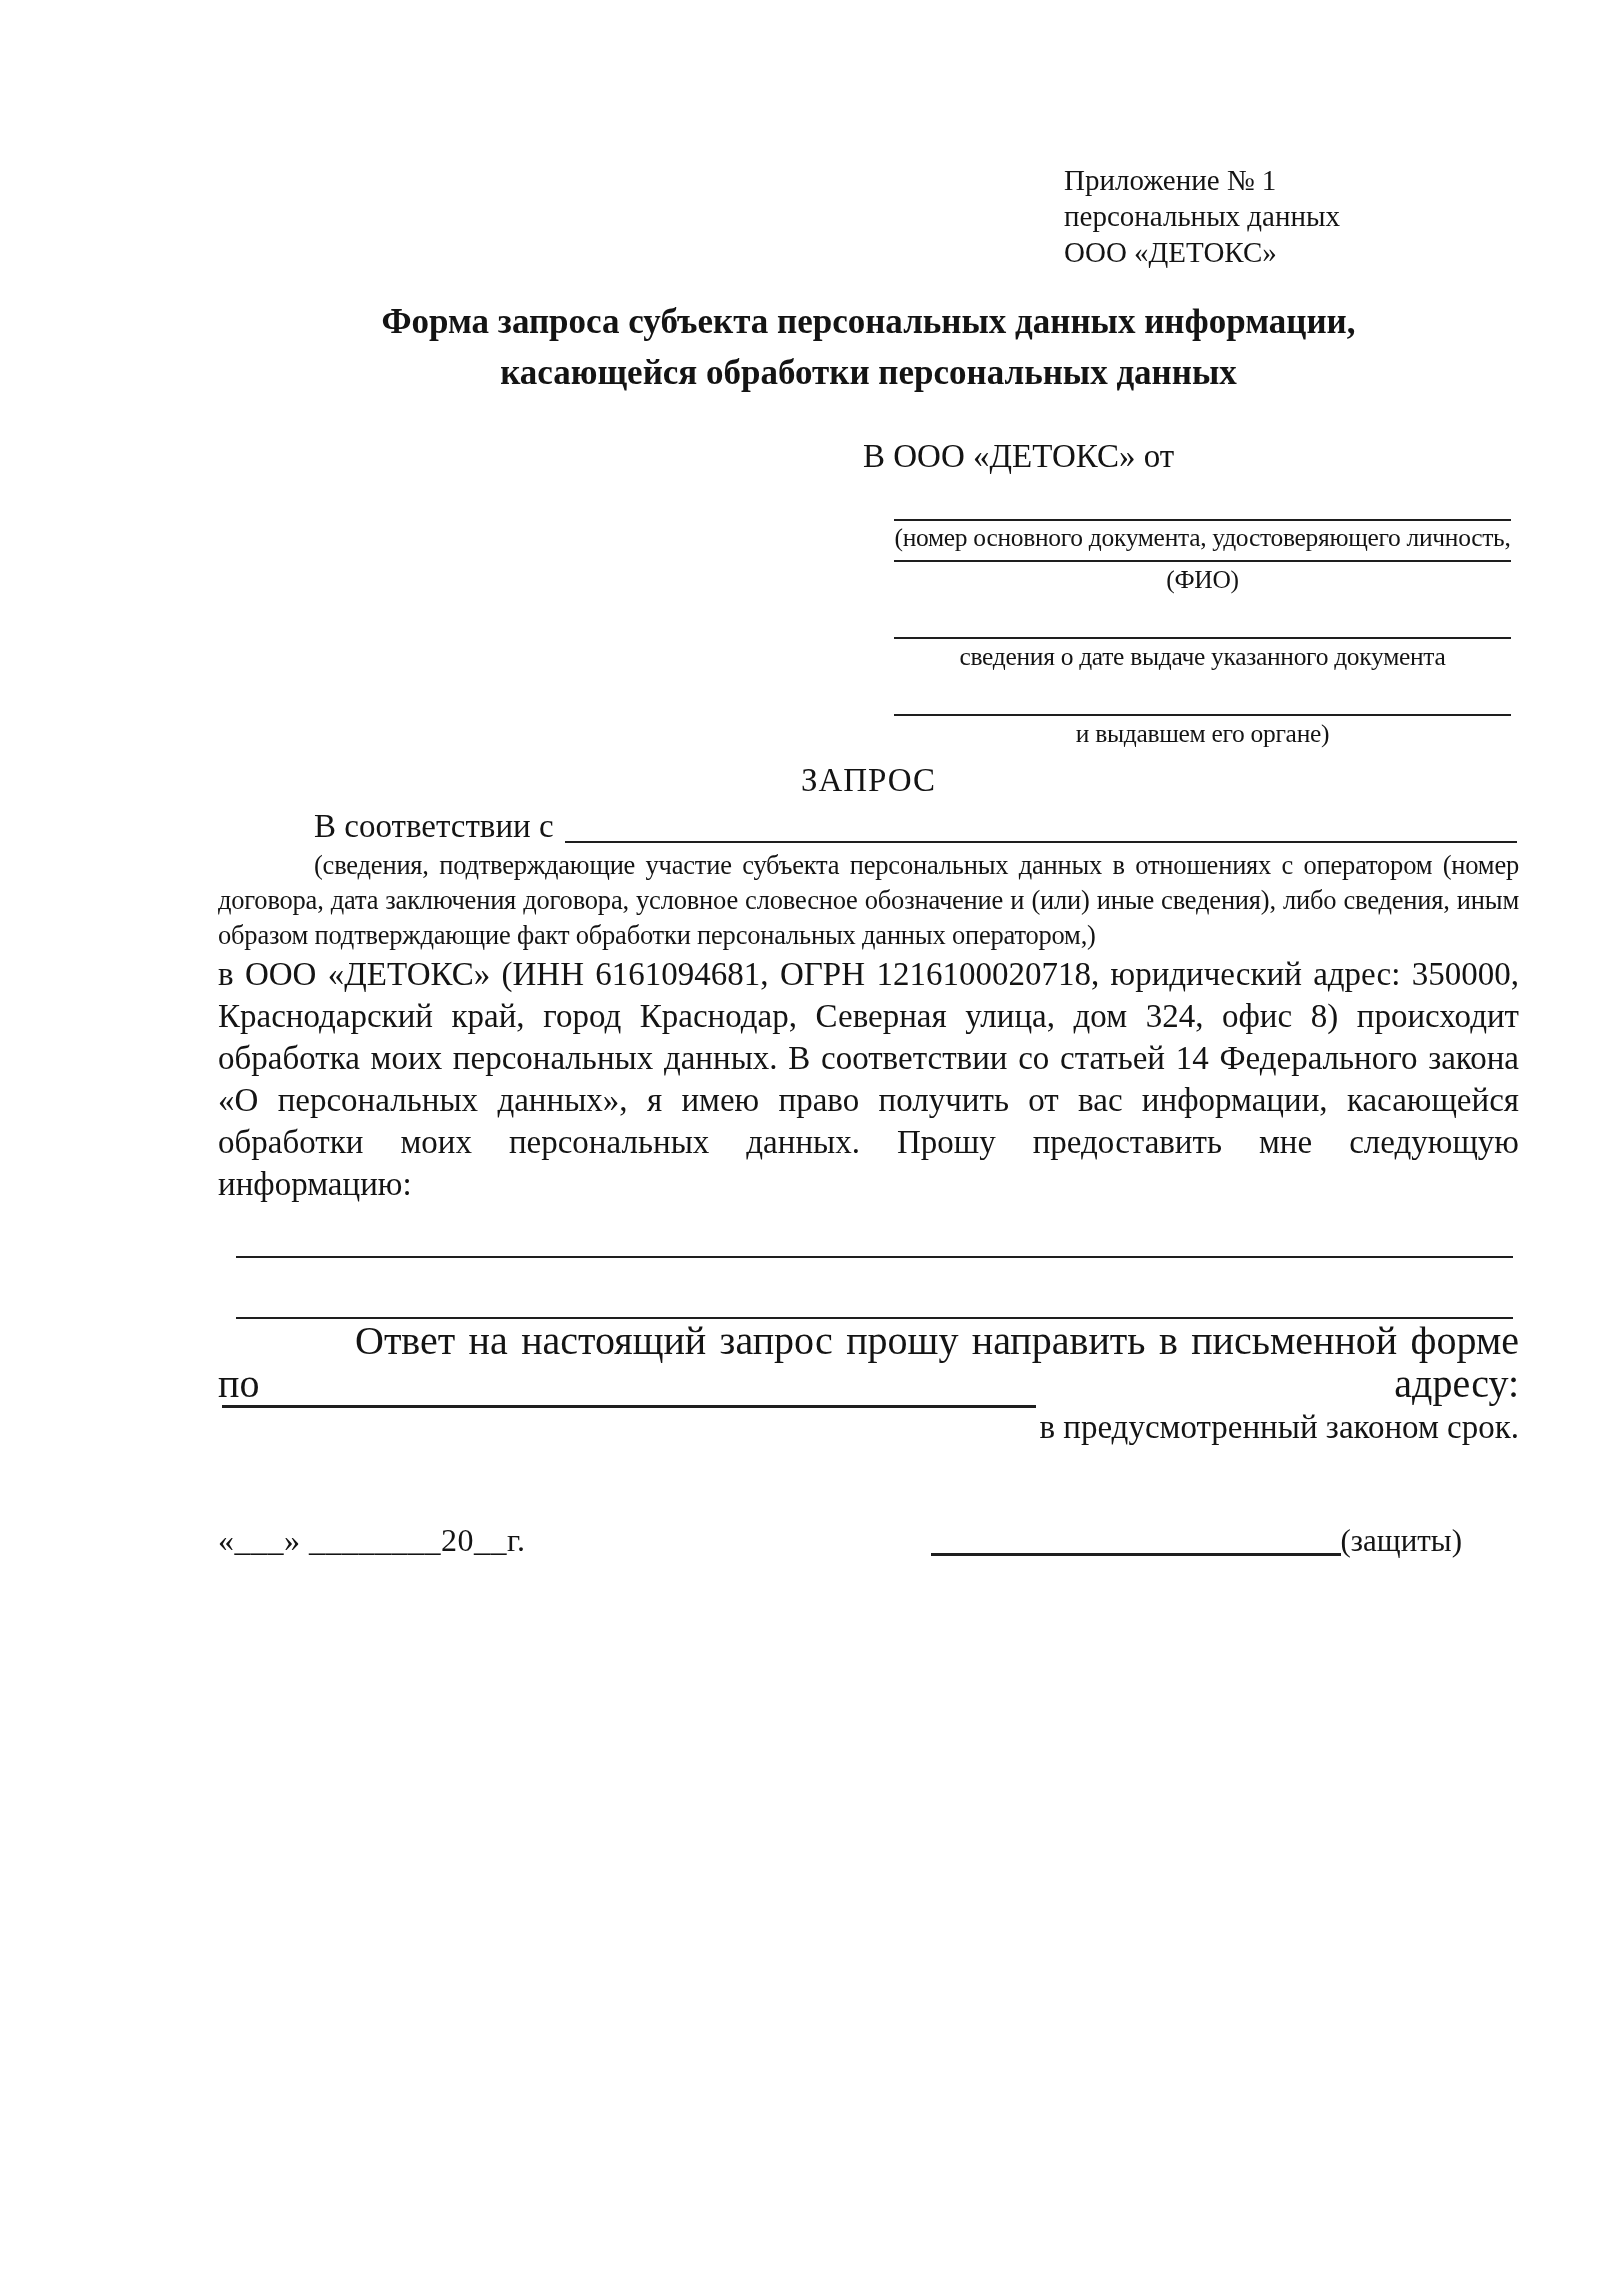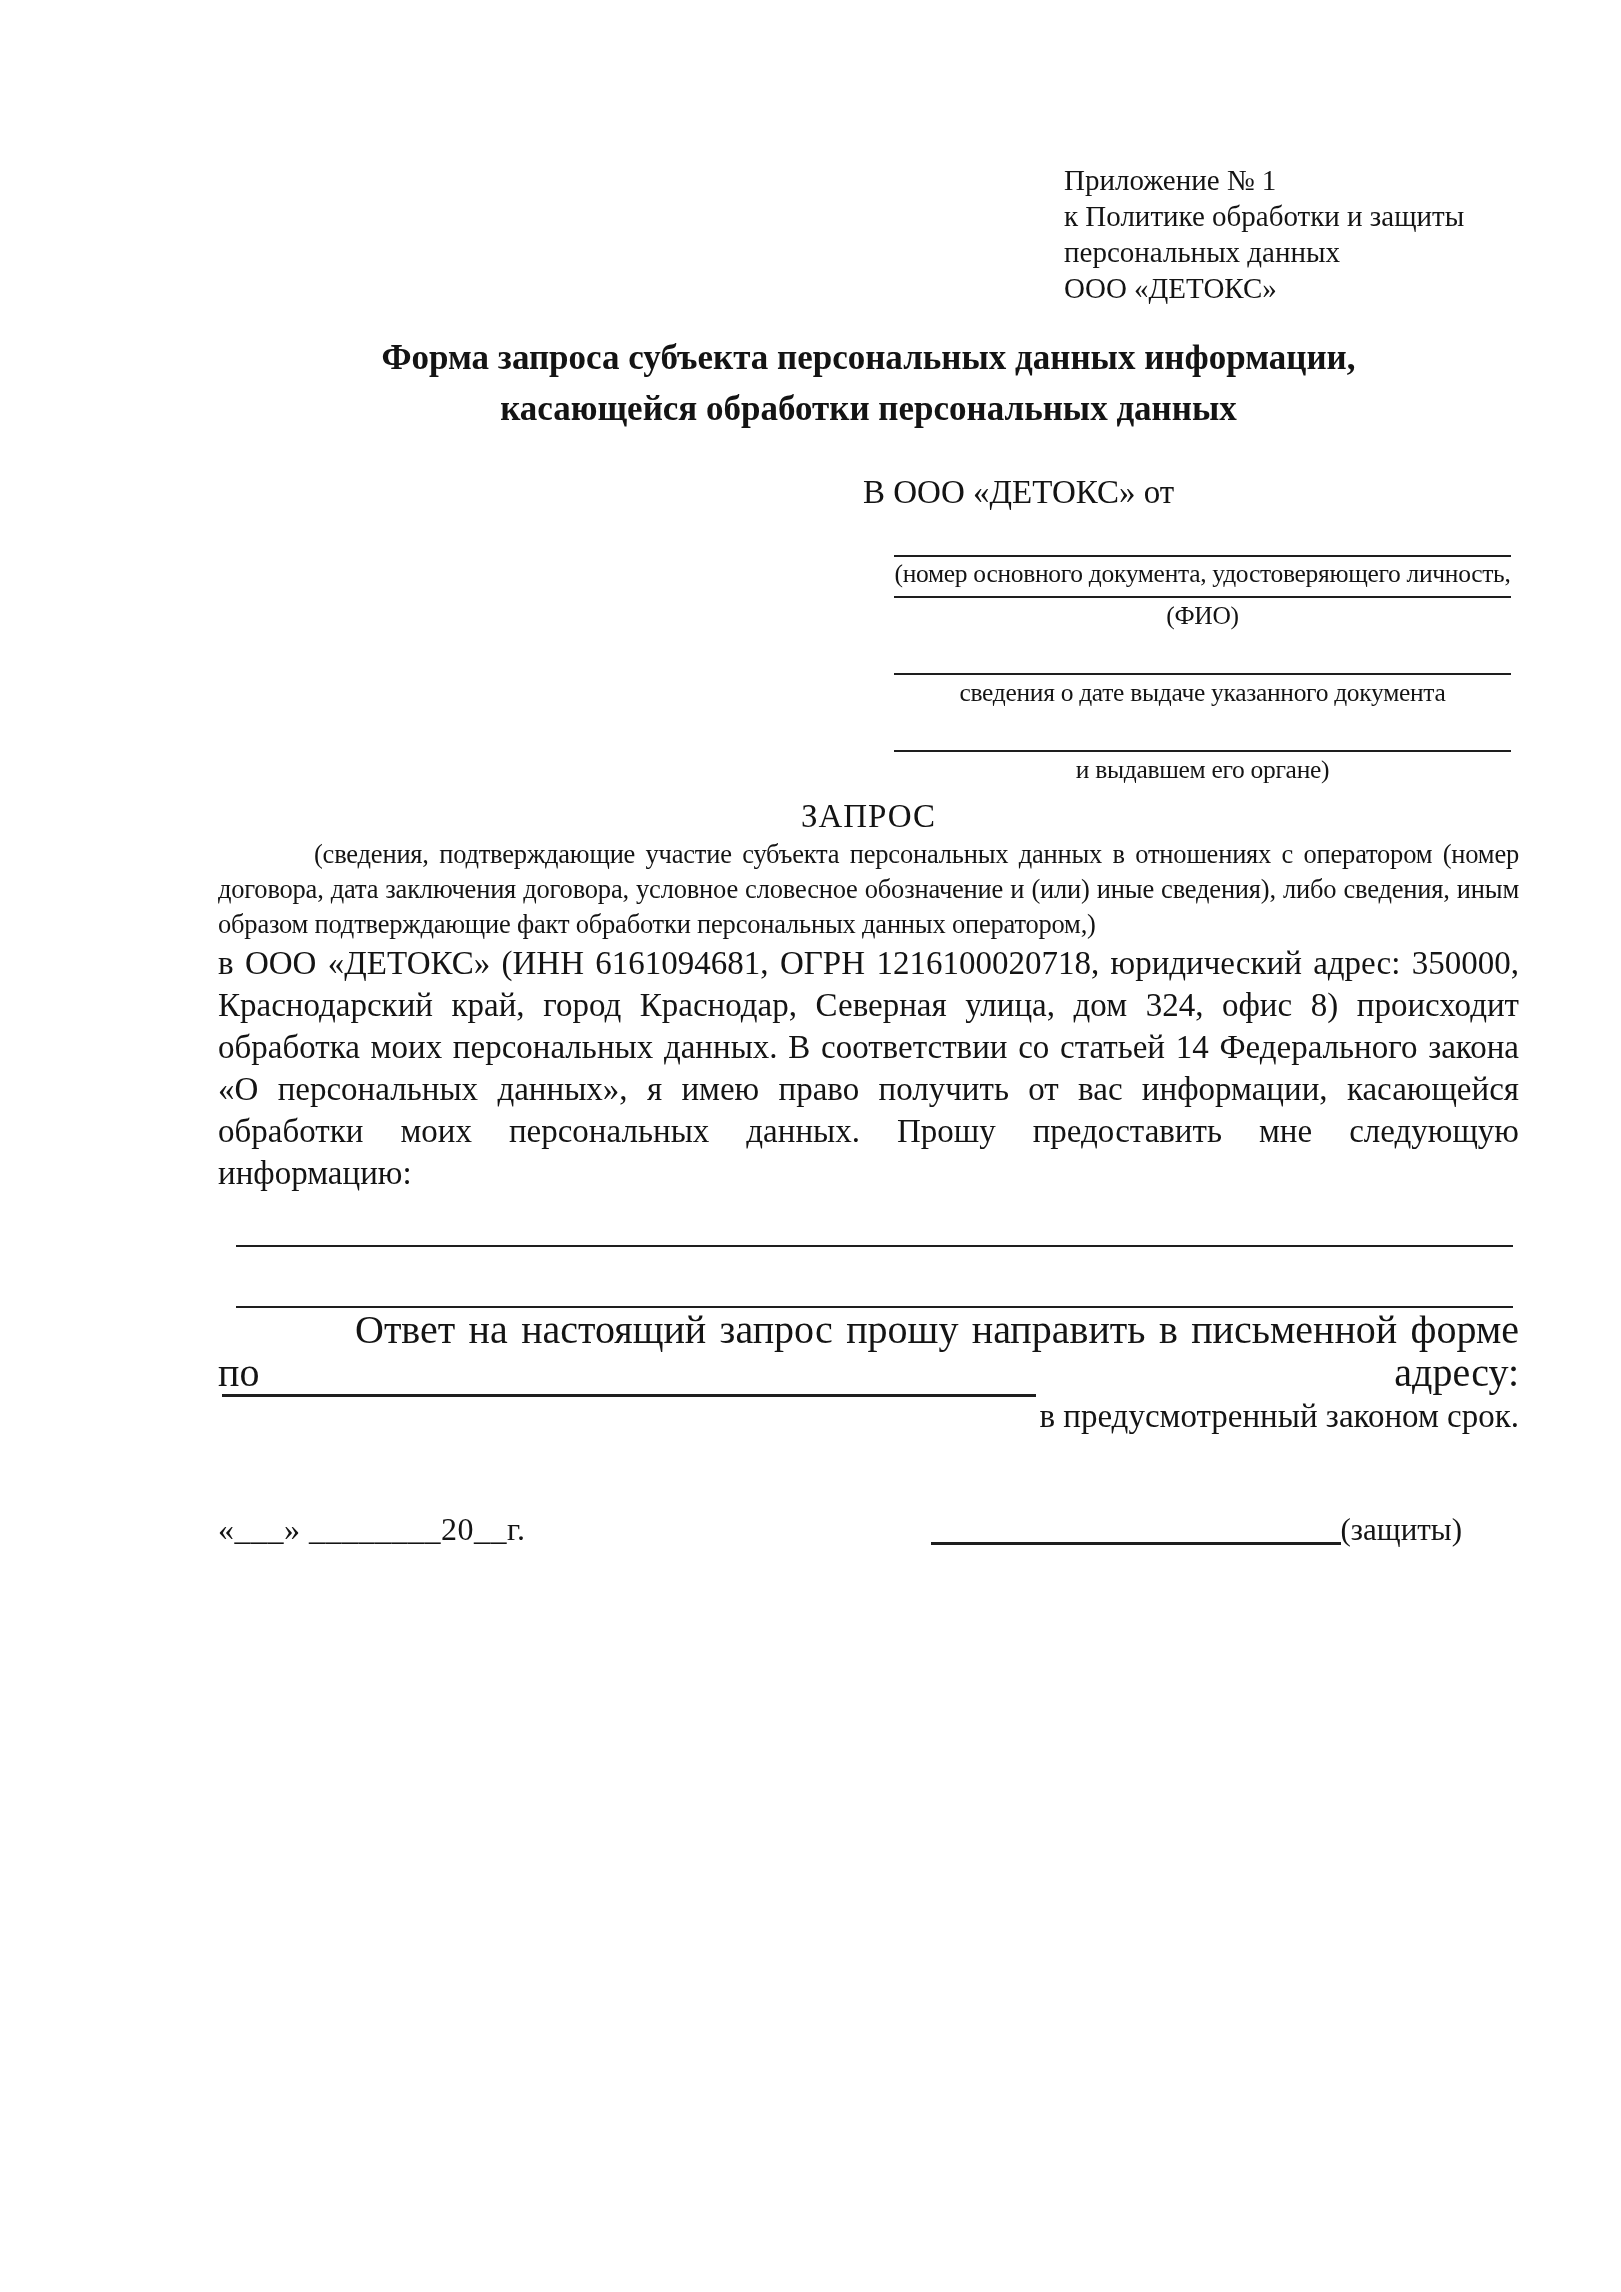--- a/index.html
+++ b/index.html
@@ -149,21 +149,20 @@
   }
   .sign-caption { white-space: nowrap; font-size: 31px; }
 </style>
 </head>
 <body>
 
 <div class="page">
 
   <div class="appendix">
     <div>Приложение № 1</div>
-    <div>к Политике обработки и защиты</div>
     <div>персональных данных</div>
     <div>ООО «ДЕТОКС»</div>
   </div>
 
   <div class="doc-title">
     <span class="title-line">Форма запроса субъекта персональных данных информации,</span>
     <span class="title-line">касающейся обработки персональных данных</span>
   </div>
 
   <div class="to-line">В ООО «ДЕТОКС» от</div>
@@ -183,20 +182,24 @@
     <div class="blank-caption">сведения о дате выдаче указанного документа</div>
   </div>
 
   <div class="blank-row next">
     <div class="blank-line"></div>
     <div class="blank-caption">и выдавшем его органе)</div>
   </div>
 
   <div class="zapros-heading">ЗАПРОС</div>
 
+  <div class="intro-row">
+    <span class="intro-text">В соответствии с</span>
+    <span class="intro-fill"></span>
+  </div>
 
   <div class="note">(сведения, подтверждающие участие субъекта персональных данных в отношениях с оператором (номер договора, дата заключения договора, условное словесное обозначение и (или) иные сведения), либо сведения, иным образом подтверждающие факт обработки персональных данных оператором,)</div>
 
   <div class="body-par">в ООО «ДЕТОКС» (ИНН 6161094681, ОГРН 1216100020718, юридический адрес: 350000, Краснодарский край, город Краснодар, Северная улица, дом 324, офис 8) происходит обработка моих персональных данных. В соответствии со статьей 14 Федерального закона «О персональных данных», я имею право получить от вас информации, касающейся обработки моих персональных данных. Прошу предоставить мне следующую информацию:</div>
 
   <div class="answer-blank b1"></div>
   <div class="answer-blank b2"></div>
 
   <div class="answer-line1">Ответ на настоящий запрос прошу направить в письменной форме по адресу:</div>
 

